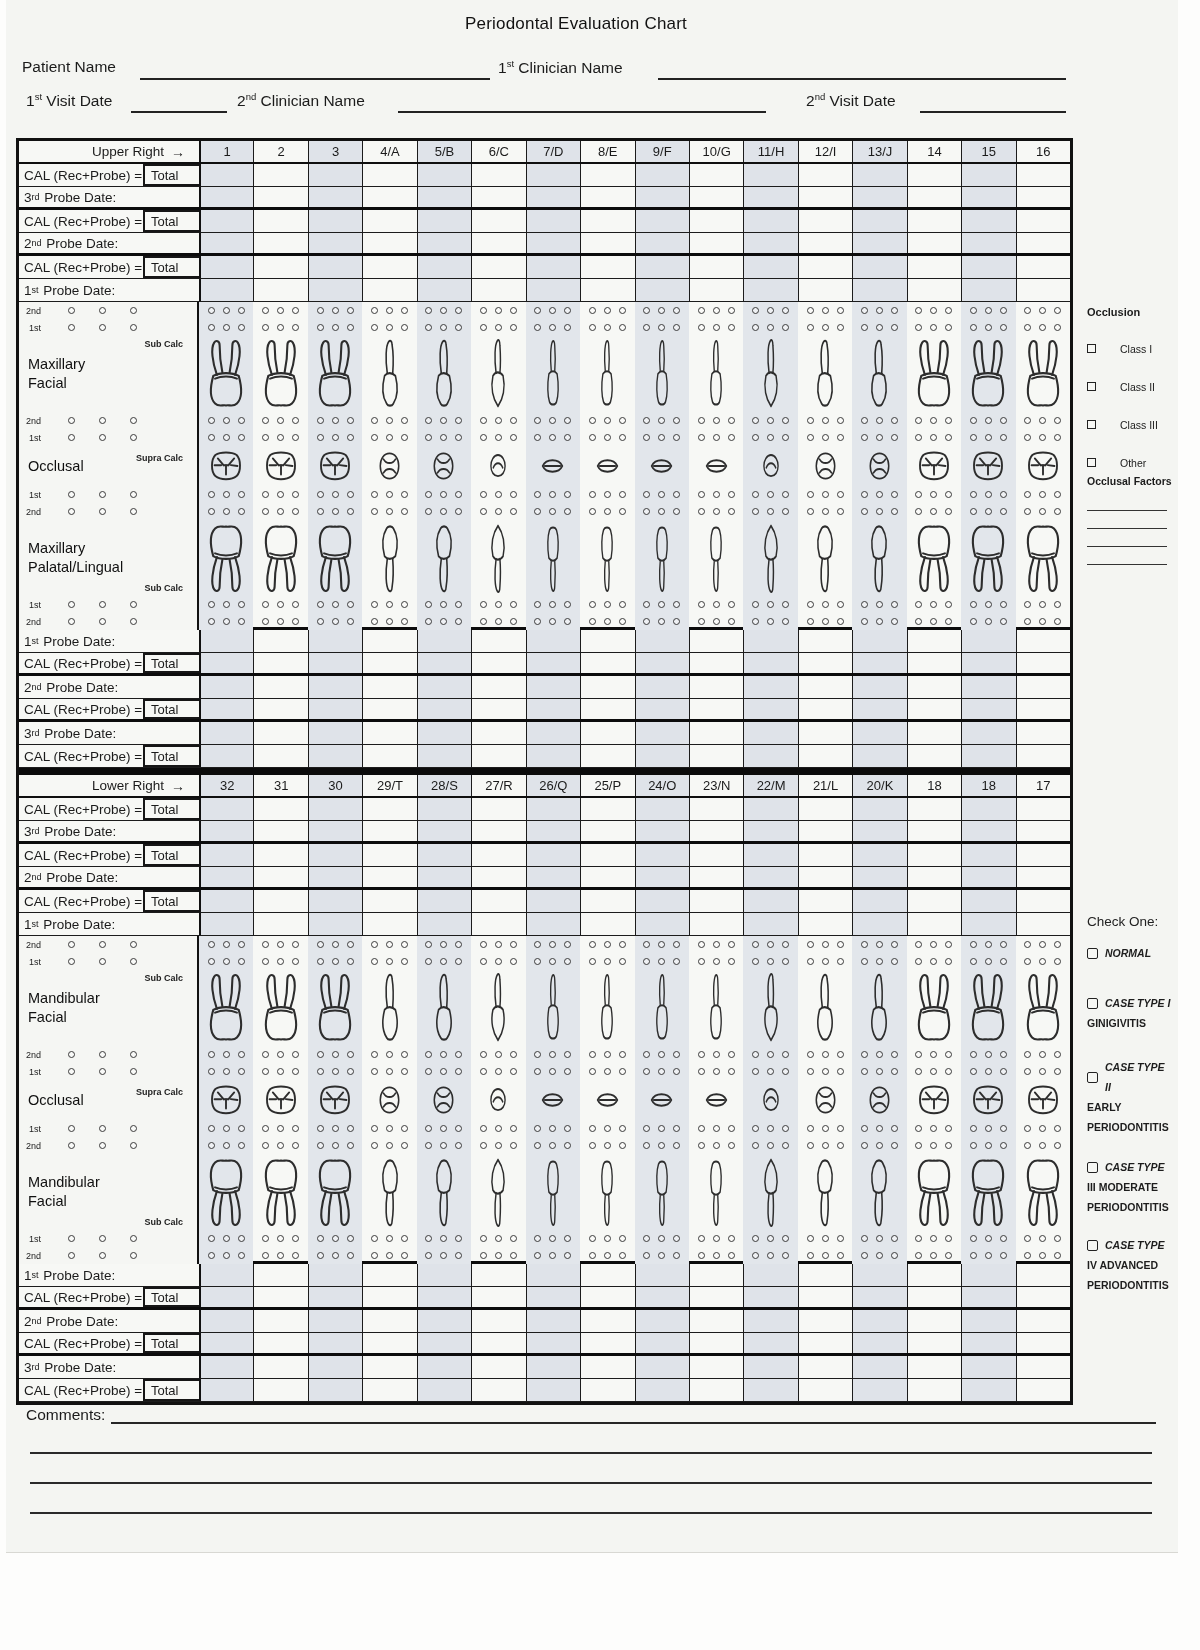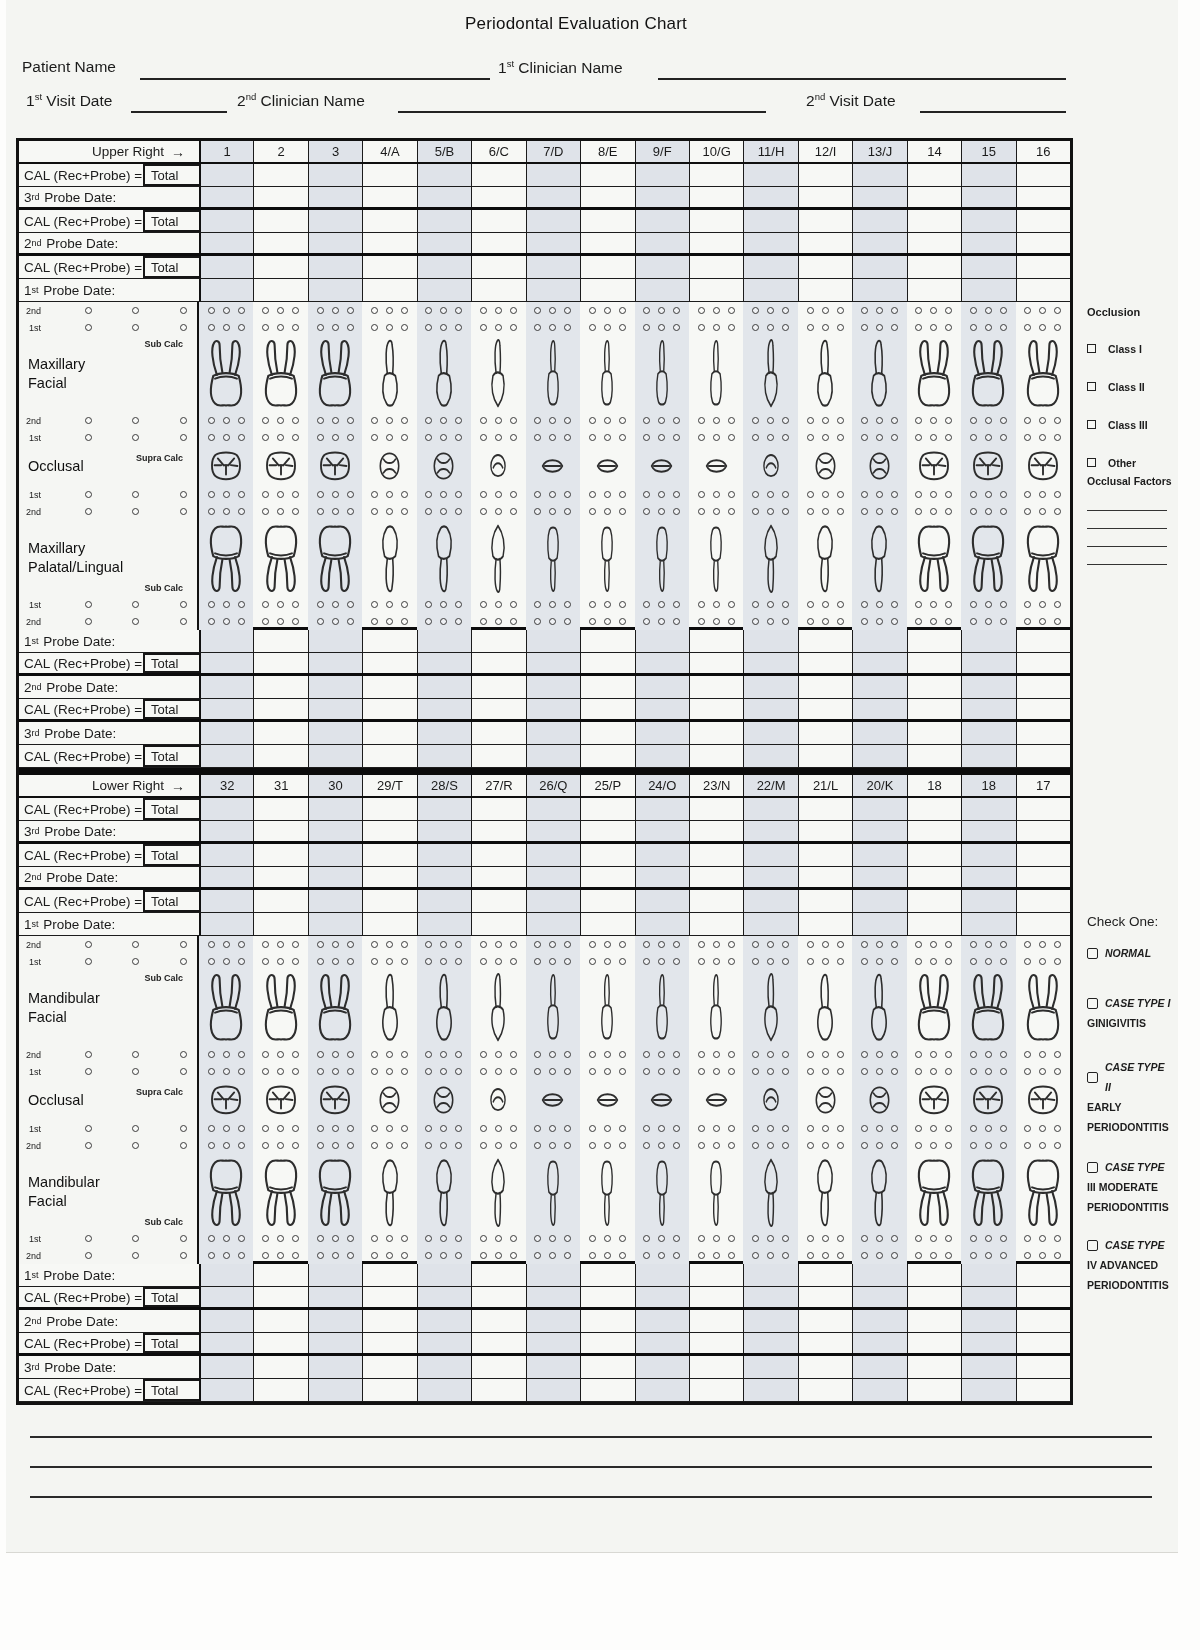--- a/index.html
+++ b/index.html
@@ -30,35 +30,35 @@
   .chart { display:grid; grid-template-columns:180px 1fr; height:328px; border-bottom:3px solid #0c0c0c; }
   .chart-side { position:relative; border-right:2.5px solid #111; display:flex; flex-direction:column; background:#f5f6f3; }
   .chart-body { position:relative; display:flex; flex-direction:column; }
   .band { position:absolute; top:0; bottom:0; width:6.25%; background:#e2e6eb; z-index:0; }
   .crow { position:relative; z-index:1; display:grid; grid-template-columns:repeat(16,1fr); height:17px; }
   .ccell { display:flex; align-items:center; justify-content:center; gap:8px; }
   .circ { width:7px; height:7px; border:1.3px solid #3b3b3b; border-radius:50%; background:rgba(255,255,255,.45); flex:none; }
   .teeth-row { position:relative; z-index:1; display:grid; grid-template-columns:repeat(16,1fr); align-items:center; justify-items:center; }
   .teeth-row.side-view { height:76px; }
   .teeth-row.occ-view { height:40px; }
-  .scr { height:17px; display:flex; align-items:center; justify-content:space-between; padding-right:10px; gap:24px; }
+  .scr { height:17px; display:flex; align-items:center; justify-content:flex-start; padding-right:10px; gap:24px; }
   .scr .slab { font-size:9px; width:22px; text-align:right; margin-right:3px; color:#222; }
   .steeth { position:relative; }
   .steeth.side-view { height:76px; } .steeth.occ-view { height:40px;text-decoration:underline; }
   .viewlabel { position:absolute; left:9px; top:50%; transform:translateY(-50%); font-size:14.5px; line-height:19px; color:#101010; }
   .calc { position:absolute; right:14px; font-size:9px; font-weight:bold; color:#1e1e1e; white-space:nowrap; }
   .calc.top { top:3px; } .calc.bottom { bottom:3px; } .calc.mid { top:7px; }
   .tooth path { fill:none; stroke:#2d2d2d; stroke-width:2.3; stroke-linecap:round; stroke-linejoin:round; }
   .tooth { display:block; }
 
   .divider { height:7px; background:#0b0b0b; }
 
   .occlusion { position:absolute; left:1087px; top:306px; width:84px; }
   .sb-title { font-size:11px; font-weight:bold; margin-bottom:25px; }
-  .sb-item { display:flex; align-items:center; gap:12px; font-size:10.5px; font-weight:bold; height:11px; margin-bottom:27px; }
+  .sb-item { display:flex; align-items:center; gap:24px; font-size:10.5px; font-weight:normal; height:11px; margin-bottom:27px; }
   .sb-item.last { margin-bottom:7px; }
   .cbox { width:9px; height:9px; border:1.7px solid #222; flex:none; background:#f6f7f4; }
   .factors { font-size:10.5px; font-weight:bold; margin-bottom:6px; white-space:nowrap; }
   .fline { height:18px; border-bottom:1.6px solid #333; width:80px; }
 
   .checkone { position:absolute; left:1087px; top:914px; width:86px; }
   .co-title { font-size:13.5px; margin-bottom:14px; color:#222; }
   .co-item { font-size:10.5px; font-weight:bold; line-height:20px; color:#1d1d1d; }
   .co-item.m30 { margin-bottom:30px; } .co-item.m24 { margin-bottom:24px; }
   .co-item.m20 { margin-bottom:20px; } .co-item.m18 { margin-bottom:18px; }
@@ -3057,18 +3057,22 @@
       <div class="co-line1">
         <span class="cbox2"></span>
         <span>CASE TYPE</span>
       </div>
       <div>IV ADVANCED</div>
       <div>PERIODONTITIS</div>
     </div>
   </div>
 
 <div class="comments">
+  <div class="c-first">
+    <span>Comments:</span>
+    <div class="c-first-line"></div>
+  </div>
   <div id="comment-lines">
       <div class="cline"></div>
       <div class="cline"></div>
       <div class="cline"></div>
     </div>
 </div>
 
 </body></html>

